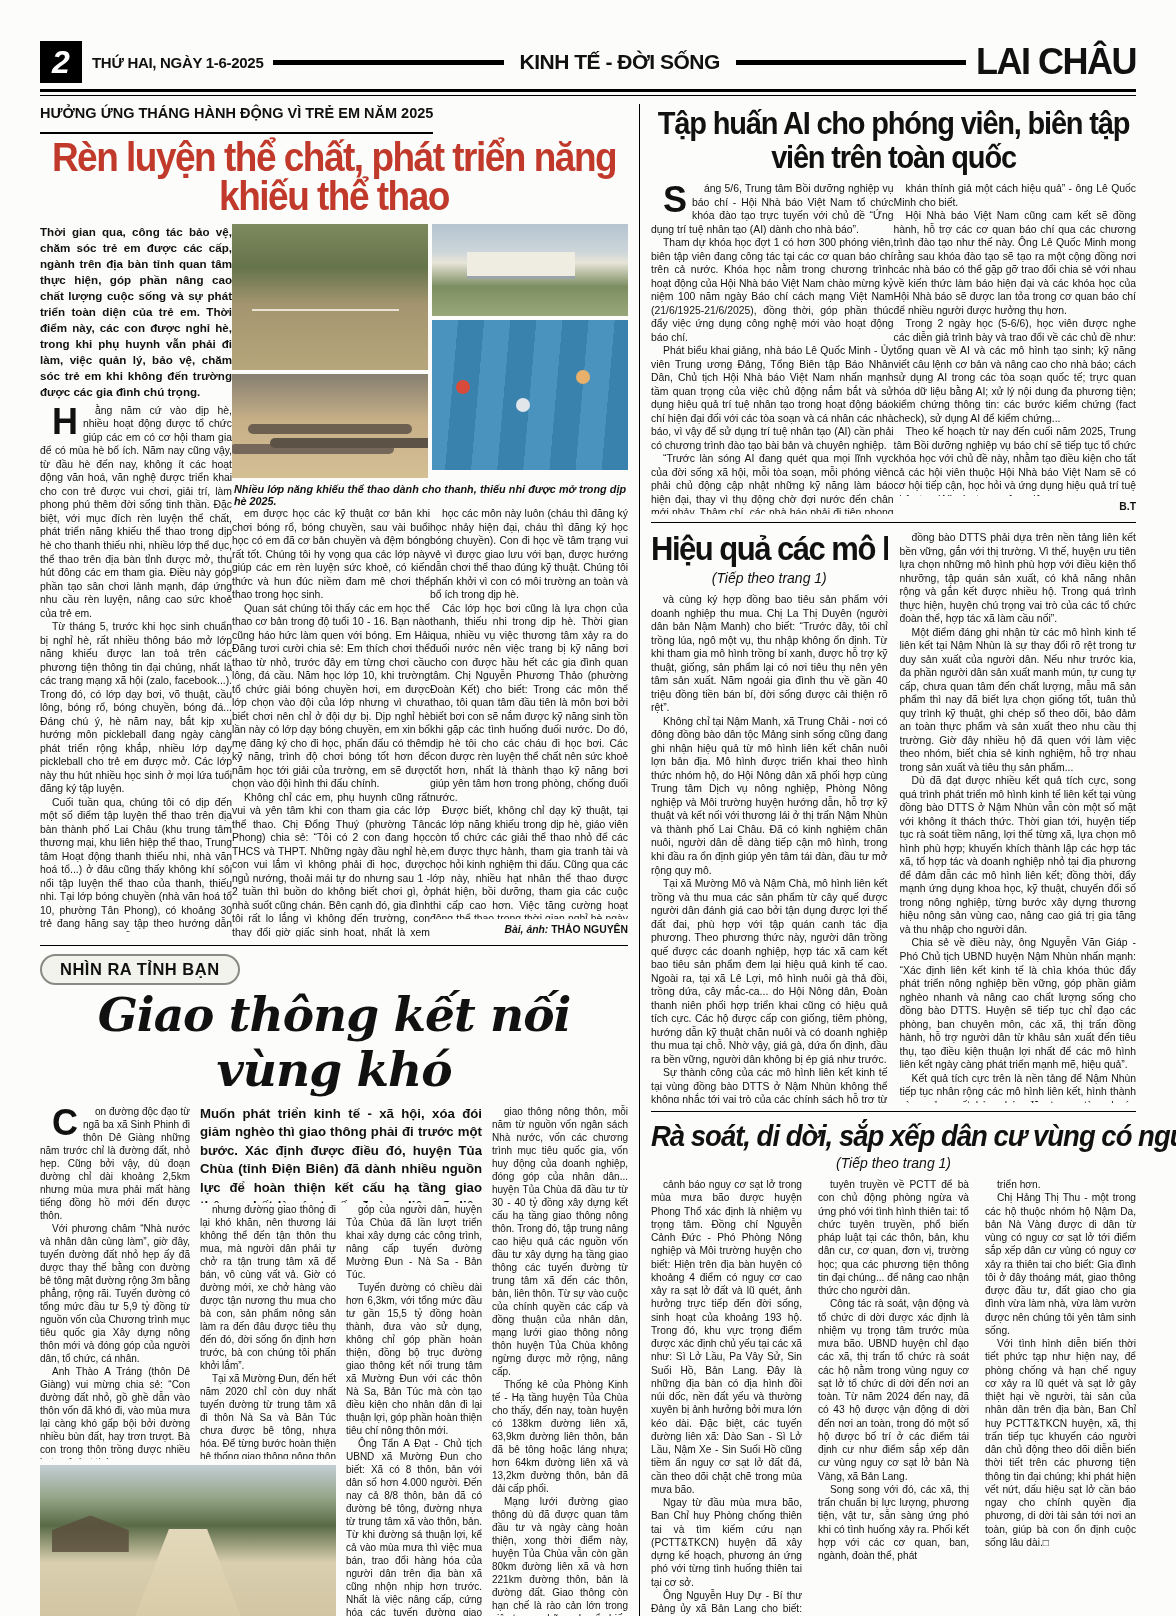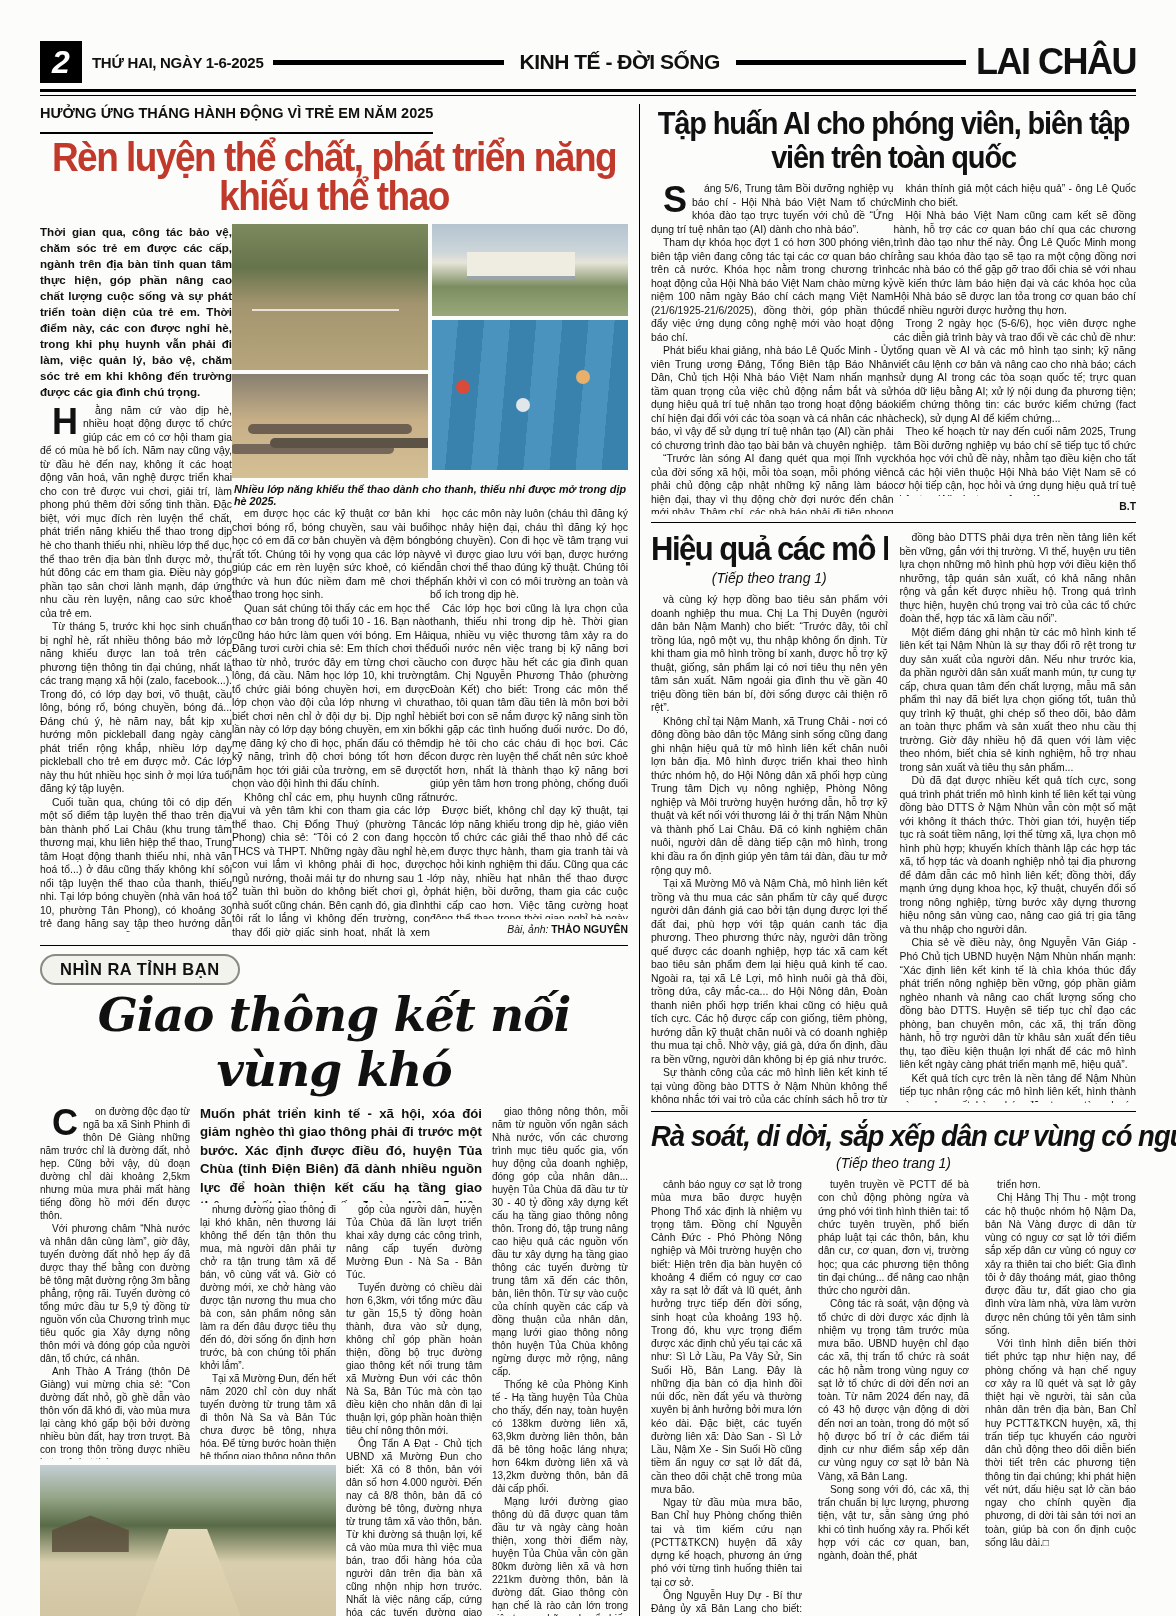--- a/index.html
+++ b/index.html
@@ -50,21 +50,21 @@
         box-shadow:0 3px 0 #9aa4aa;}
   .ph-gym{height:104px;background:linear-gradient(180deg,#877f70 0%,#c7b088 45%,#d5bf95 100%);}
   .ph-gym::after{content:"";position:absolute;left:8%;right:8%;top:48%;height:10px;background:#6e6051;
         border-radius:5px;box-shadow:22px 14px 0 #5c5346,-18px 20px 0 #75675a;}
   .ph-pool{height:150px;background:repeating-linear-gradient(95deg,#4a93bf 0 26px,#3a82ae 26px 52px),
         linear-gradient(180deg,#5a9cc4,#2f6f9d);}
   .ph-pool::after{content:"";position:absolute;left:12%;top:40%;width:14px;height:14px;border-radius:50%;
         background:#d84b3a;box-shadow:60px 18px 0 #e0e6ea,120px -10px 0 #e8b06a;}
   .photo-caption{font-style:italic;font-weight:bold;font-size:10.8px;padding:5px 2px 0;text-align:justify;}
   .byline{text-align:right;margin-top:4px;text-indent:0;}
-  .byline .lab{font-style:italic;font-weight:normal;}
+  .byline .lab{font-style:italic;font-weight:bold;}
   .byline .nm{font-weight:bold;}
   
   .pill{display:inline-block;border:2px solid #8a8a84;border-radius:17px;padding:4px 18px;
         font-weight:bold;font-size:16.5px;background:#f3f3ee;letter-spacing:.5px;}
   h2.script{font-family:"DejaVu Serif",serif;font-style:italic;font-weight:bold;font-size:47px;
         text-align:center;margin:2px 0 8px;letter-spacing:-1px;}
   .gt-grid{display:grid;grid-template-columns:150px 1fr 1fr 1fr;column-gap:10px;
         grid-template-rows:98px 256px 228px;}
   .gt-grid p{font-size:10px;}
   .gt-col1{grid-column:1;grid-row:1/3;overflow:hidden;}

